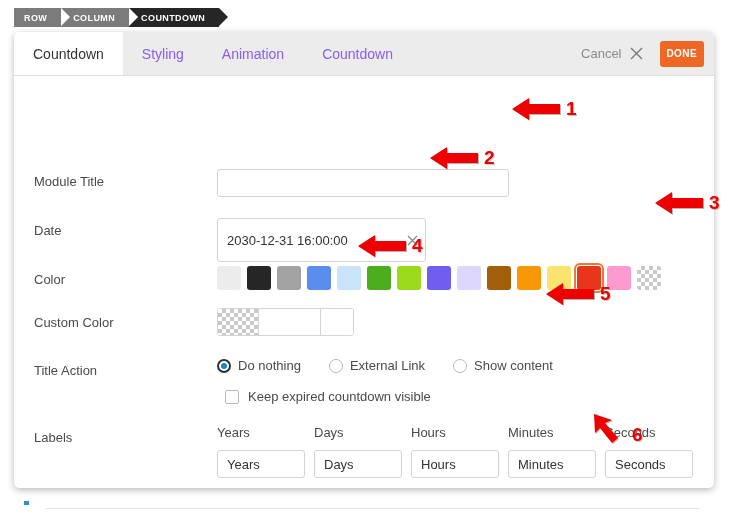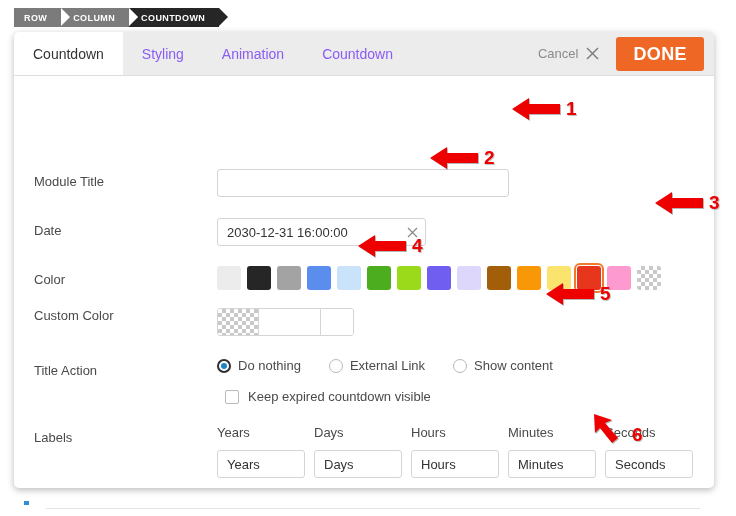--- a/index.html
+++ b/index.html
@@ -69,41 +69,41 @@
     position:absolute;right:10px;top:0;height:43px;
     display:flex;align-items:center;gap:16px;
   }
   #cancel-btn{
     display:flex;align-items:center;gap:7px;
     font-size:13px;color:#8b8b8b;
   }
   .x-icon{display:block;}
   #done-btn{
     background:#ef6724;color:#ffffff;
-    font-size:18px;font-weight:bold;letter-spacing:.4px;
-    padding:8px 17px;border-radius:3px;
+    font-size:10px;font-weight:bold;letter-spacing:.4px;
+    padding:8px 7px;border-radius:3px;
     line-height:1;
   }
   
   #modal-body{position:relative;height:412px;}
   .lbl{
     position:absolute;left:20px;
     font-size:13px;color:#4a4a4a;
   }
   .field{
     position:absolute;
     background:#ffffff;
     border:1px solid #d4d4d4;
     border-radius:3px;
     box-sizing:border-box;
     font-size:13px;color:#333333;
     display:flex;align-items:center;
   }
   #module-title-input{left:203px;top:93px;width:292px;height:28px;}
-  #date-input-wrap{left:203px;top:142px;width:209px;height:28px;}
+  #date-input-wrap{left:203px;top:142px;width:209px;height:44px;}
   #date-value{padding-left:9px;flex:1;font-size:13px;color:#333;}
   #date-clear{
     width:26px;display:flex;align-items:center;justify-content:center;
   }
   
   #swatches{position:absolute;left:203px;top:190px;display:flex;gap:6px;}
   .swatch{
     width:24px;height:24px;border-radius:3px;
     box-sizing:border-box;
   }
@@ -253,21 +253,21 @@
       <div class="swatch" style="background:#6f5ef0;"></div>
       <div class="swatch" style="background:#ddd8fb;"></div>
       <div class="swatch" style="background:#a35e0a;"></div>
       <div class="swatch" style="background:#f99806;"></div>
       <div class="swatch" style="background:#fae46e;"></div>
       <div class="swatch selected" style="background:#e8361c;"></div>
       <div class="swatch" style="background:#fd9bd1;"></div>
       <div class="swatch checker"></div>
     </div>
 
-    <div class="lbl" style="top:232px;">Custom Color</div>
+    <div class="lbl" style="top:239px;">Custom Color</div>
     <div id="custom-color">
       <div id="custom-color-swatch" class="checker"></div>
       <div id="custom-color-input">
         <span style="padding-left:7px;font-size:13px;color:#333;"></span>
       </div>
       <div id="custom-color-btn"></div>
     </div>
 
     <div class="lbl" style="top:287px;">Title Action</div>
     <div id="finish-row">

